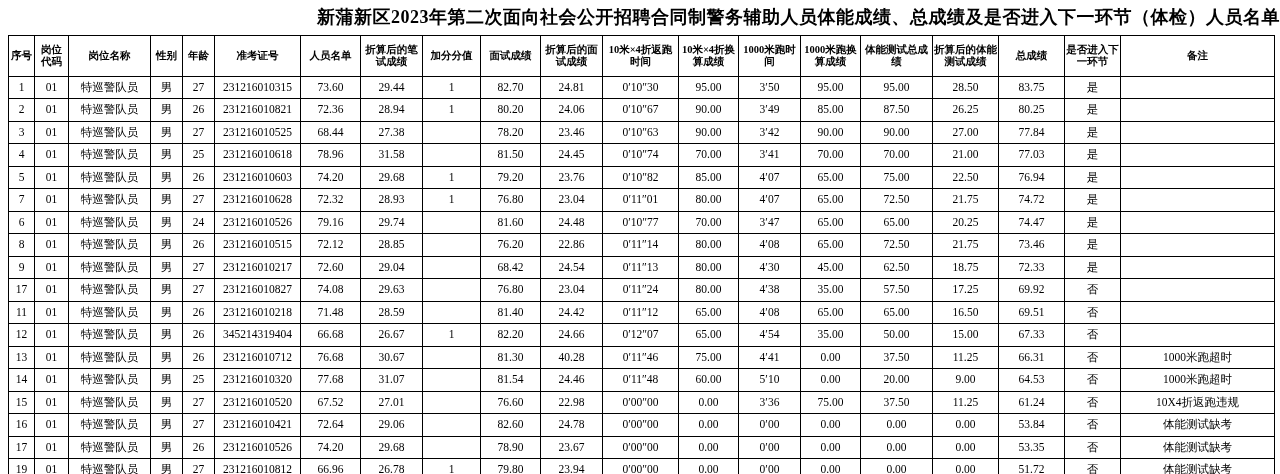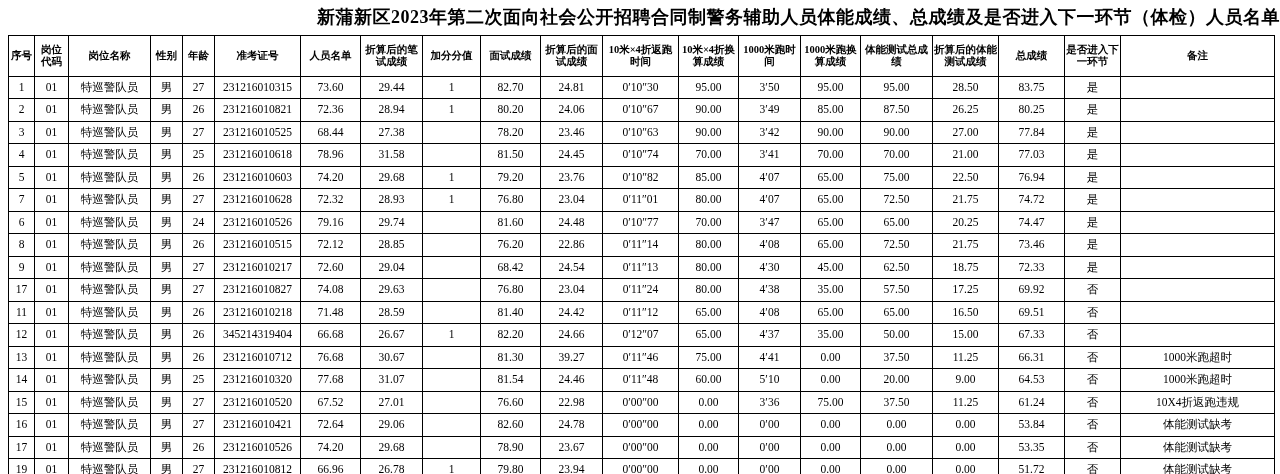--- a/index.html
+++ b/index.html
@@ -382,40 +382,40 @@
           <td>男</td>
           <td>26</td>
           <td>345214319404</td>
           <td>66.68</td>
           <td>26.67</td>
           <td>1</td>
           <td>82.20</td>
           <td>24.66</td>
           <td>0′12″07</td>
           <td>65.00</td>
-          <td>4′37</td>
+          <td>4′54</td>
           <td>35.00</td>
           <td>50.00</td>
           <td>15.00</td>
           <td>67.33</td>
           <td>否</td>
           <td class="remark-cell"></td>
         </tr>
         <tr>
           <td>13</td>
           <td>01</td>
           <td>特巡警队员</td>
           <td>男</td>
           <td>26</td>
           <td>231216010712</td>
           <td>76.68</td>
           <td>30.67</td>
           <td></td>
           <td>81.30</td>
-          <td>39.27</td>
+          <td>40.28</td>
           <td>0′11″46</td>
           <td>75.00</td>
           <td>4′41</td>
           <td>0.00</td>
           <td>37.50</td>
           <td>11.25</td>
           <td>66.31</td>
           <td>否</td>
           <td class="remark-cell">1000米跑超时</td>
         </tr>

